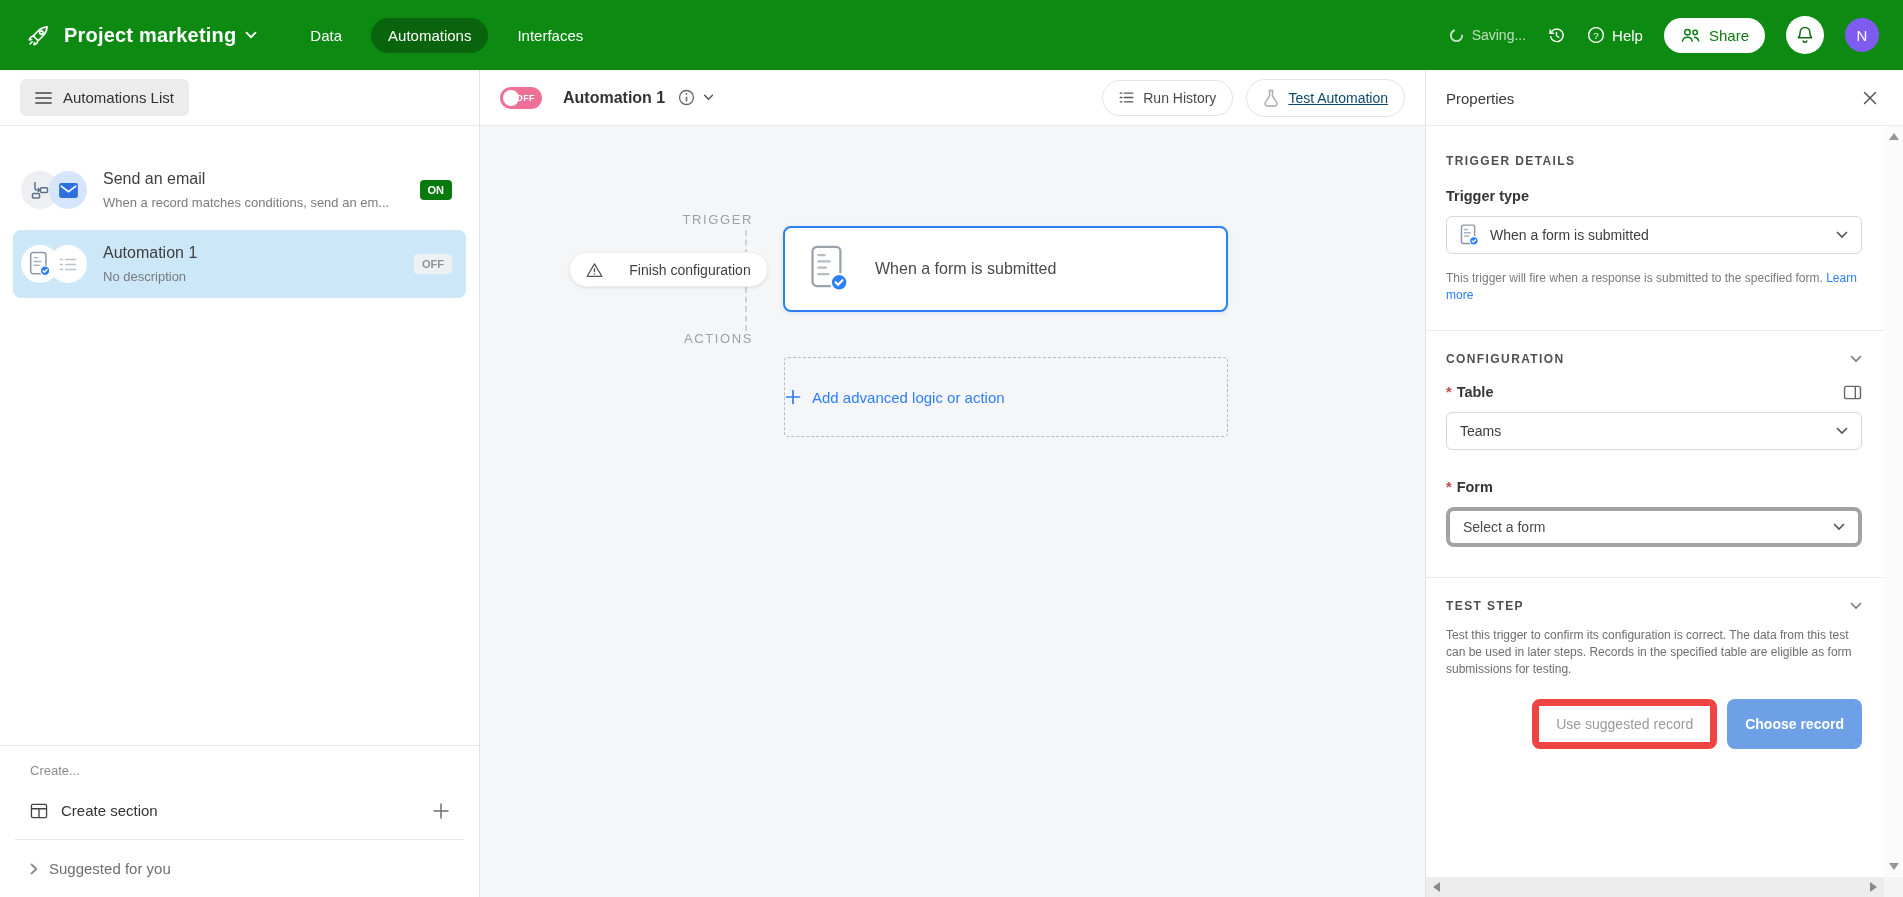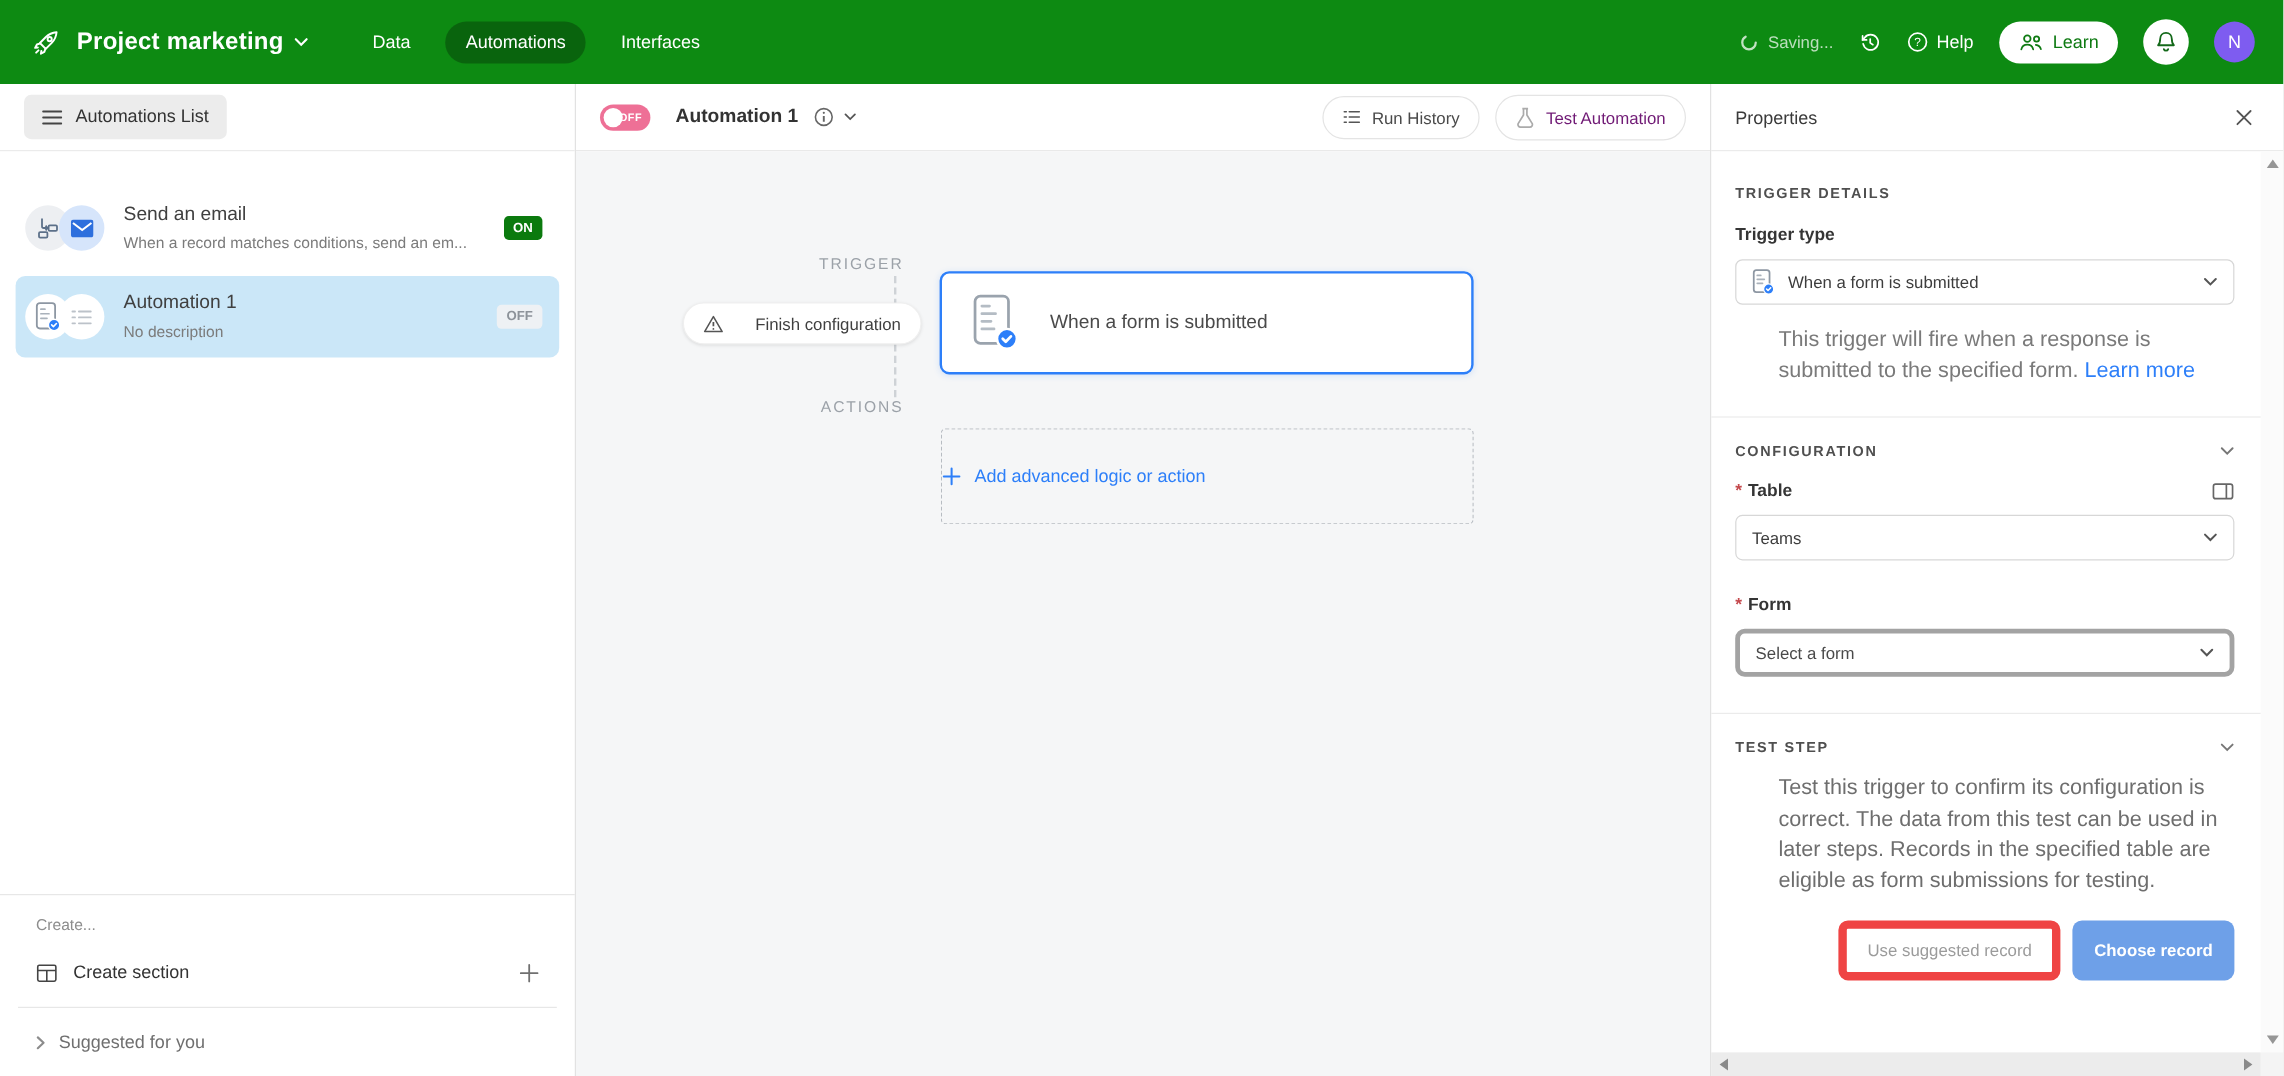--- a/index.html
+++ b/index.html
@@ -68,21 +68,21 @@
     align-items:center; padding:0 20px; gap:13px; }
   .toggle { position:relative; width:42px; height:22px; border-radius:11px; background:#ee7096;
     display:flex; align-items:center; justify-content:flex-end; padding-right:7px; cursor:pointer; border:none; }
   .toggle-knob { position:absolute; left:3px; top:3px; width:16px; height:16px; border-radius:50%; background:#fff; }
   .toggle-label { color:#fff; font-size:9px; font-weight:bold; letter-spacing:.4px; }
   .toolbar-title { font-size:16px; font-weight:600; color:#333; margin-left:8px; }
   .tb-info { display:flex; align-items:center; gap:8px; cursor:pointer; }
   .toolbar-spacer { flex:1; }
   .pill-btn { display:flex; align-items:center; gap:9px; background:#fff; border:1px solid #e4e4e4;
     border-radius:19px; padding:9px 16px; font-size:14px; color:#4a4a4a; cursor:pointer; font-family:inherit; }
-  .pill-btn.disabled { color:#701a75; }
+  .pill-btn.disabled { color:#0c4a6e;text-decoration:underline; }
 
   .canvas { flex:1; position:relative; background:#f5f6f7; overflow:hidden; }
   .section-label { position:absolute; font-size:13px; font-weight:400; letter-spacing:1.6px;
     color:#9ba1a8; width:127px; left:146px; text-align:right; }
   .lbl-trigger { top:86px; } .lbl-actions { top:205px; }
   .connector { position:absolute; left:265px; top:104px; height:101px; width:0;
     border-left:2px dashed #ced2d6; z-index:0; }
   .finish-pill { position:absolute; left:89px; top:126px; width:199px; height:35px; background:#fff;
     border:1px solid #efefef; border-radius:18px; box-shadow:0 1px 3px rgba(0,0,0,.1);
     display:flex; align-items:center; justify-content:center; gap:26px; font-size:14px; color:#3f3f3f; z-index:2; }
@@ -105,21 +105,21 @@
   .sec-heading { font-size:12px; font-weight:bold; letter-spacing:1.4px; color:#4f4f4f;
     display:flex; align-items:center; justify-content:space-between; }
   .field-row { display:flex; align-items:center; justify-content:space-between; }
   .field-label { font-size:14.5px; font-weight:600; color:#353535; }
   .req { color:#c4484c; margin-right:5px; font-weight:600; }
   .select { height:38px; border:1px solid #d7d7d7; border-radius:6px; background:#fff;
     display:flex; align-items:center; padding:0 13px; gap:11px; cursor:pointer; }
   .select .grow { flex:1; font-size:14px; color:#3d3d3d; }
   .select.focused { height:40px; border:4px solid #a3a3a3; border-radius:8px; }
   .select.focused .grow { color:#4a4a4a; }
-  .desc { font-size:18px; color:#7a7a7a; line-height:1.42;margin-left:36px; }
+  .desc { font-size:12px; color:#7a7a7a; line-height:1.42; }
   .link { color:#2d7ff9; cursor:pointer; }
   .hr { border-top:1px solid #ebebeb; margin:26px -22px 21px -20px; }
   .btn-row { display:flex; justify-content:flex-end; gap:10px; margin-top:21px; }
   .btn-outline { background:#fff; border:7px solid #ef4444; border-radius:8px; padding:10px 17px;
     font-size:14px; color:#9b9b9b; cursor:pointer; font-family:inherit; }
   .btn-primary { background:#6ea0e8; border:none; border-radius:8px; padding:10px 18px;
     font-size:14px; font-weight:bold; color:#fff; cursor:pointer; font-family:inherit; }
 
   .v-rail { position:absolute; right:0; top:56px; bottom:20px; width:19px; background:#fbfbfb;
     display:flex; flex-direction:column; justify-content:space-between; align-items:center; padding:7px 0; }
@@ -178,21 +178,21 @@
           </svg>
         <span>Help</span>
       </span>
       <button class="share-btn">
         <svg width="21" height="16" viewBox="0 0 24 18" fill="none" stroke="#0e7a12" stroke-width="1.7" stroke-linecap="round">
           <circle cx="8.5" cy="5.8" r="3.1"></circle>
             <path d="M2.8 16c.7-2.9 2.8-4.4 5.7-4.4 2.8 0 4.9 1.5 5.6 4.4"></path>
           <circle cx="17.3" cy="6.1" r="2.5"></circle>
             <path d="M16.6 11.7c2.3.3 4.2 1.6 4.8 4.1"></path>
         </svg>
-        <span>Learn</span>
+        <span>Share</span>
       </button>
       <button class="bell-btn">
         <svg width="18" height="20" viewBox="0 0 20 22" fill="none" stroke="#14691a" stroke-width="1.7" stroke-linecap="round" stroke-linejoin="round">
           <path d="M10 2.6c3.2 0 5.4 2.4 5.4 5.7 0 4.1 1.9 5.7 1.9 5.7H2.7s1.9-1.6 1.9-5.7c0-3.3 2.2-5.7 5.4-5.7z"></path>
           <path d="M8 17.6a2.1 2.1 0 004 0"></path>
         </svg>
       </button>
       <span class="avatar">N</span>
     </div>
   </header>

